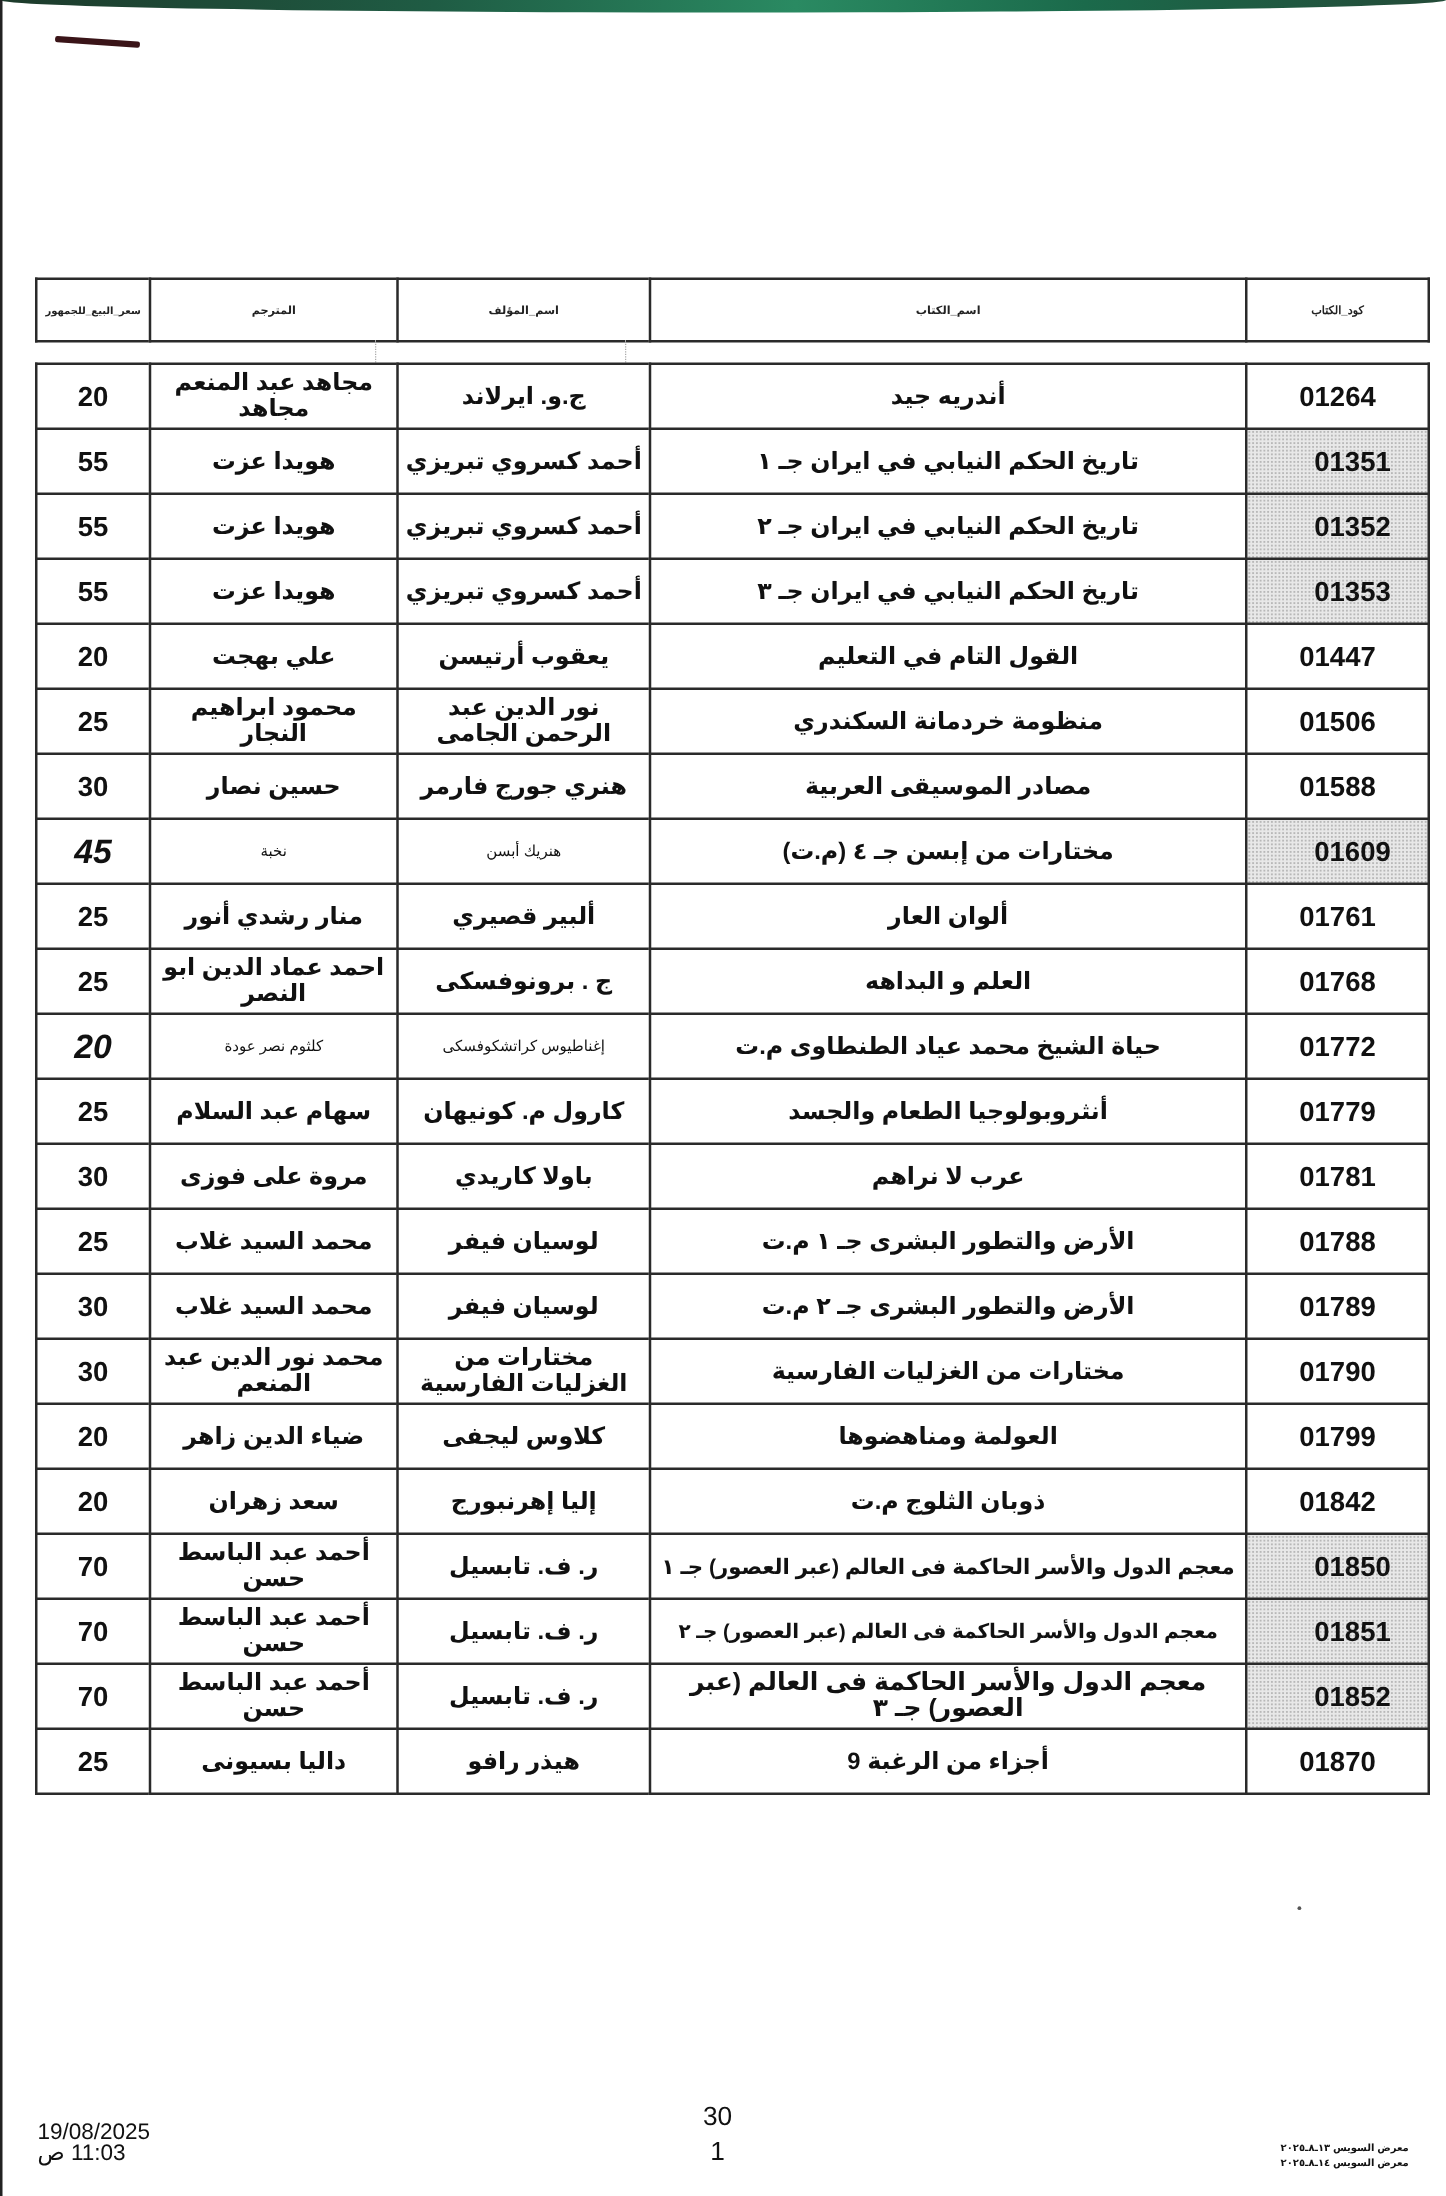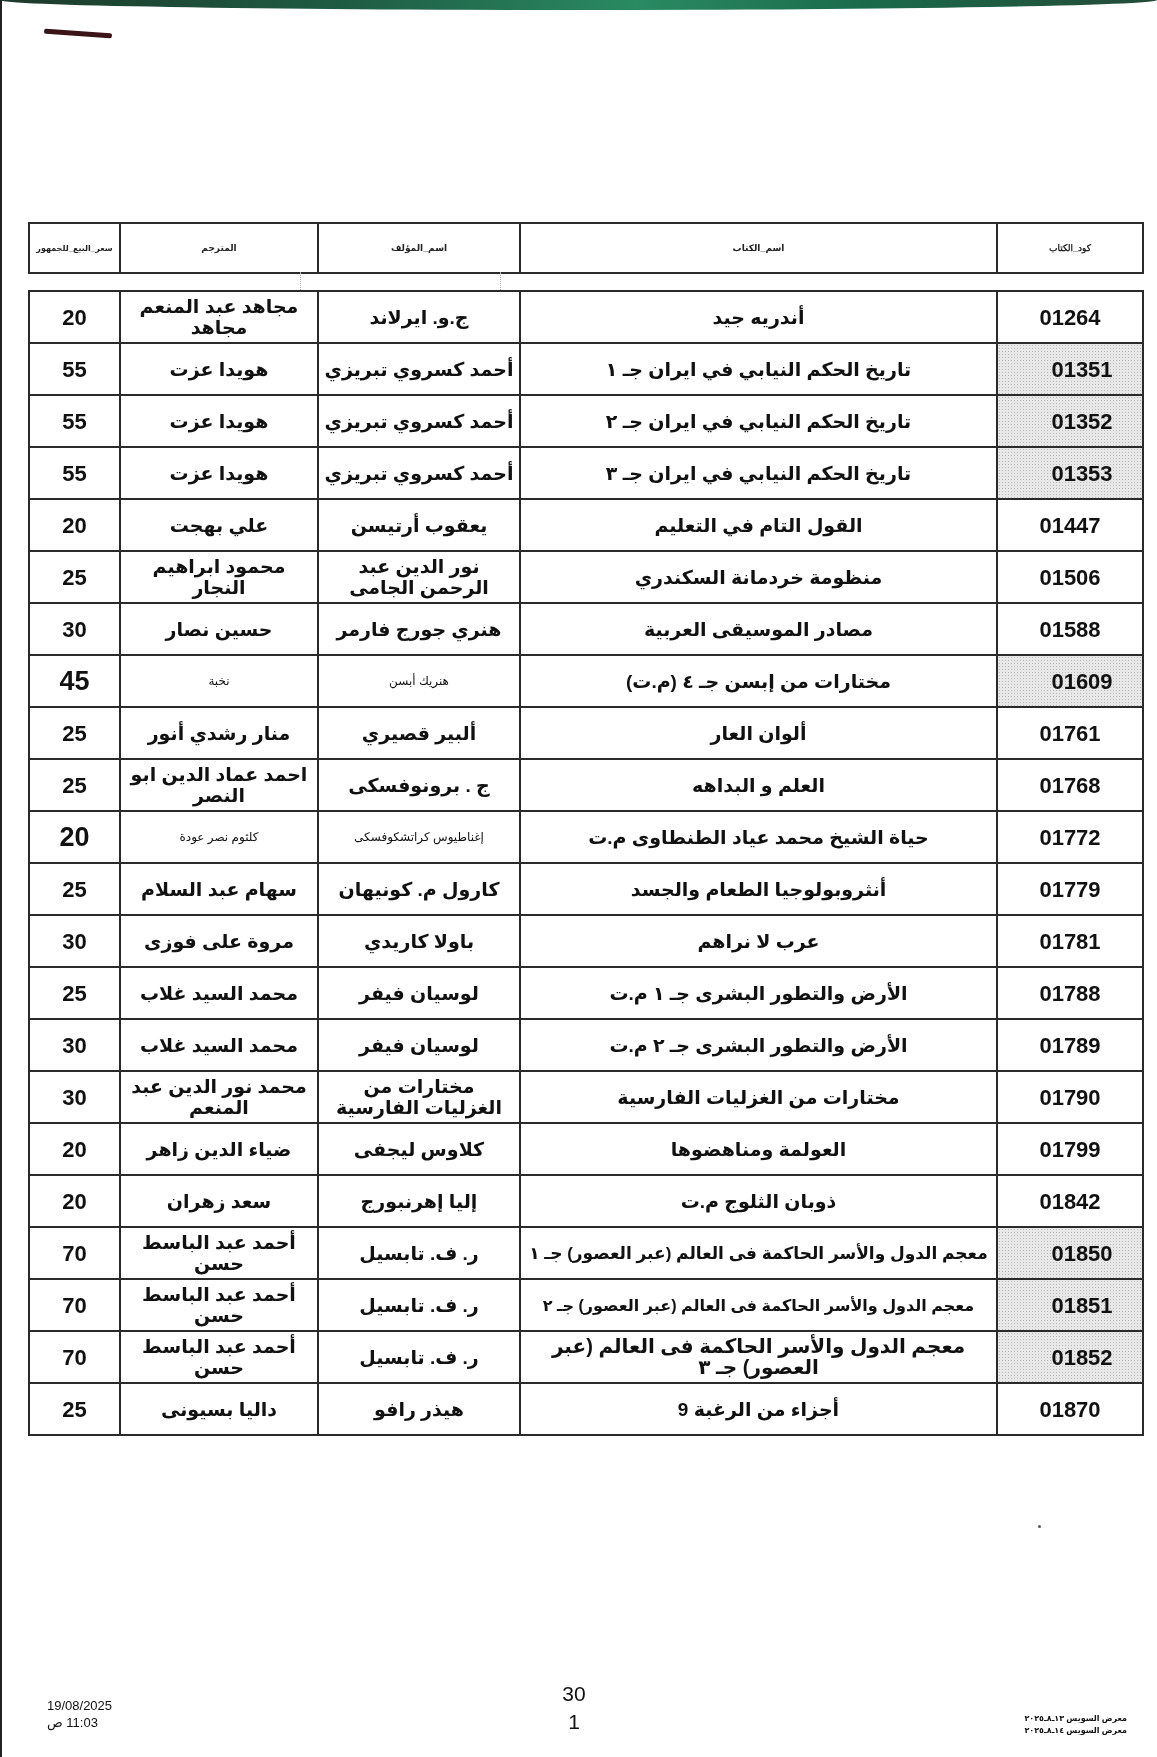--- a/index.html
+++ b/index.html
@@ -28,23 +28,23 @@
     .c-author { width: 192px; }
     .c-trans { width: 188px; }
     .c-price { width: 81px; font-size: 22px !important; }
     .shaded {
       background-color: #e8e8e8;
       background-image: radial-gradient(#b8b8b8 0.6px, transparent 0.8px);
       background-size: 3px 3px;
       padding-left: 28px;
     }
     .small-text { font-size: 12px !important; font-weight: normal !important; border-radius: 22px; }
-    .big-price { font-size: 27px !important; }
+    .big-price { font-size: 27px !important; font-style: italic; }
     .dots { position: absolute; top: 272px; width: 0; height: 18px; border-left: 1px dotted #aaa; }
-    .footer-date { position: absolute; left: 47px; top: 1697px; font-size: 13px; line-height: 17px; text-align: left; }
+    .footer-date { position: absolute; left: 30px; top: 1697px; font-size: 18px; line-height: 17px; text-align: left; }
     .footer-page { position: absolute; left: 558px; top: 1680px; width: 32px; text-align: center; font-size: 21px; line-height: 28px; }
     .footer-right { position: absolute; right: 30px; top: 1713px; font-size: 8px; line-height: 12px; direction: rtl; text-align: right; font-weight: bold; }
     .speck { position: absolute; width: 3px; height: 3px; border-radius: 50%; background: #555; }
   </style>
 </head>
 <body>
 
 <div class="top-edge"></div>
 <div class="left-edge"></div>
 <div class="pen-mark"></div>

